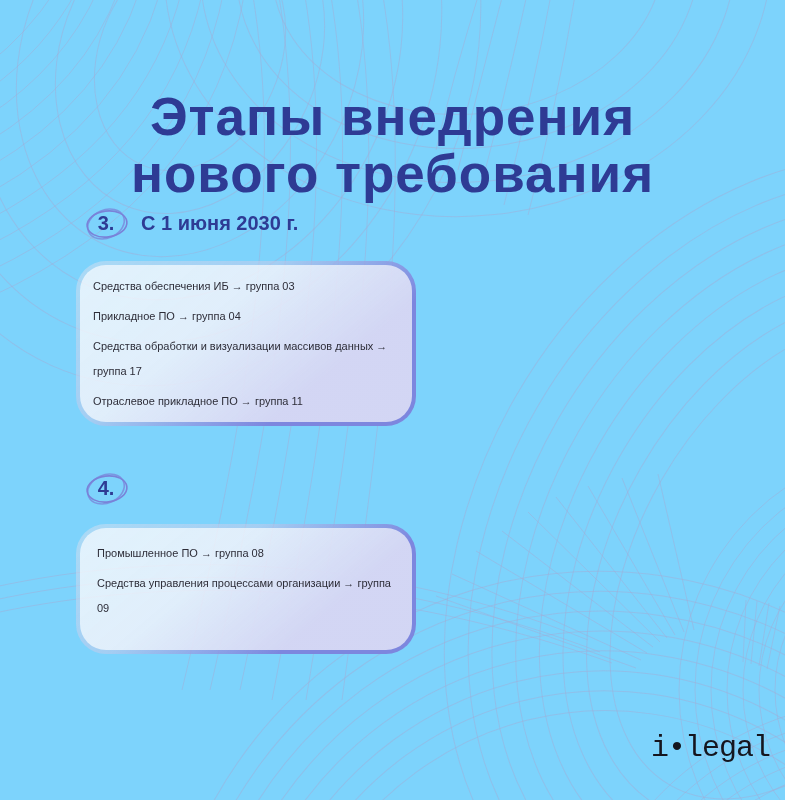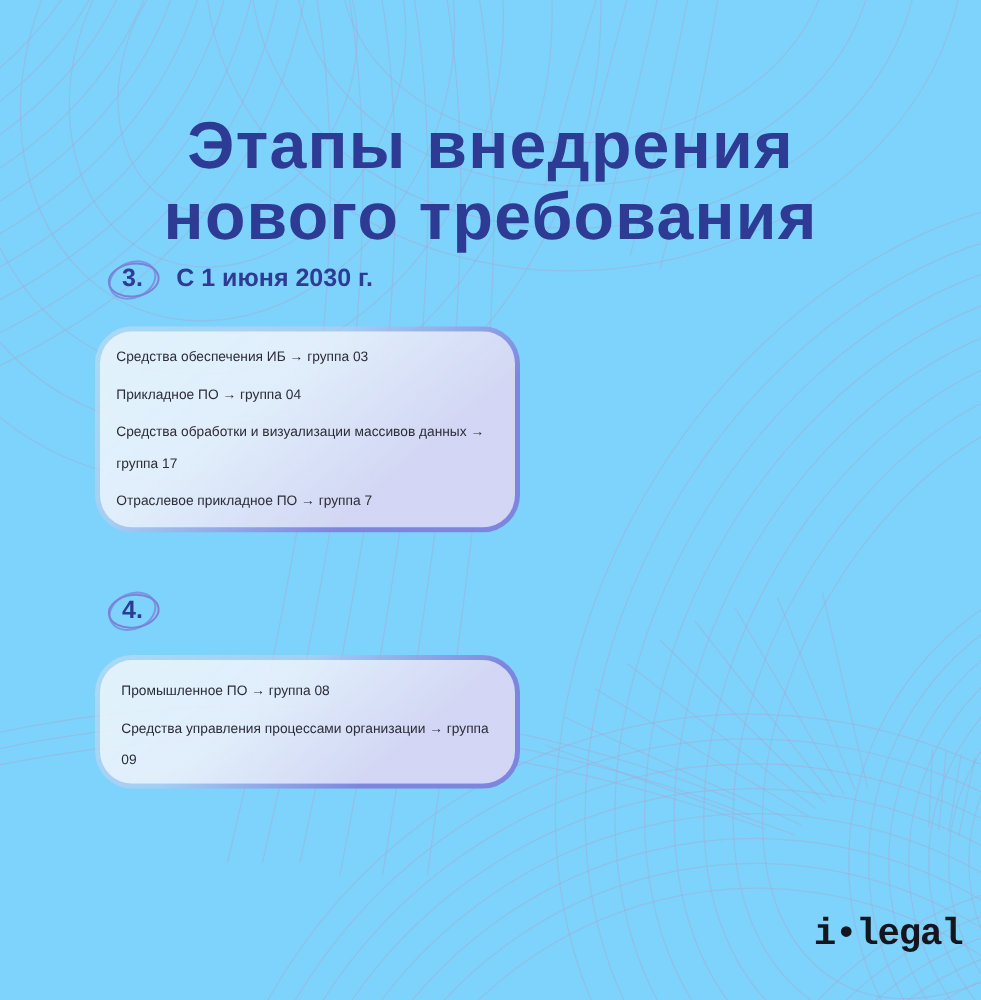--- a/index.html
+++ b/index.html
@@ -42,25 +42,25 @@
     background:
       linear-gradient(rgba(255,255,255,.66),rgba(255,255,255,.66)) padding-box,
       linear-gradient(140deg, rgba(226,228,240,.45) 0%, rgba(196,201,234,.55) 38%, var(--border) 72%) border-box;
   }
   .card-inner{padding:9px 12px 8px 13px;}
   .card p{
     margin:0 0 5px;font-size:11px;line-height:25px;color:var(--text);
     font-family:"Liberation Sans",sans-serif;
   }
   .card p:last-child{margin-bottom:0;}
-  #card-2 .card-inner{padding:13px 12px 6px 17px;}
+  #card-2 .card-inner{padding:13px 12px 29px 17px;}
 
   .logo{
     position:absolute;right:15px;top:731px;
-    font-family:"Liberation Mono",monospace;font-weight:700;
+    font-family:"Liberation Mono",monospace;font-weight:400;
     font-size:30px;color:var(--logo);letter-spacing:-1px;white-space:nowrap;
   }
 </style>
 </head>
 <body>
 
 <div class="canvas">
 
   <svg class="bg" viewBox="0 0 785 800" aria-hidden="true">
 
@@ -182,21 +182,21 @@
       <span class="num">3.</span>
     </span>
     <span>С 1 июня 2030 г.</span>
   </div>
 
   <div class="card" id="card-1" style="top:261px;">
     <div class="card-inner">
       <p>Средства обеспечения ИБ → группа 03</p>
       <p>Прикладное ПО → группа 04</p>
       <p>Средства обработки и визуализации массивов данных → группа 17</p>
-      <p>Отраслевое прикладное ПО → группа 7</p>
+      <p>Отраслевое прикладное ПО → группа 11</p>
     </div>
   </div>
 
   <div class="stage-header" style="left:86px;top:470px;">
     <span class="num-badge">
       <svg class="scribble" width="46" height="36" viewBox="0 0 46 36" aria-hidden="true">
         <ellipse cx="23" cy="18" rx="20" ry="13" transform="rotate(-7 23 18)"></ellipse>
         <ellipse cx="22" cy="18" rx="19" ry="14" transform="rotate(-24 22 18)" opacity="0.75"></ellipse>
       </svg>
       <span class="num">4.</span>

